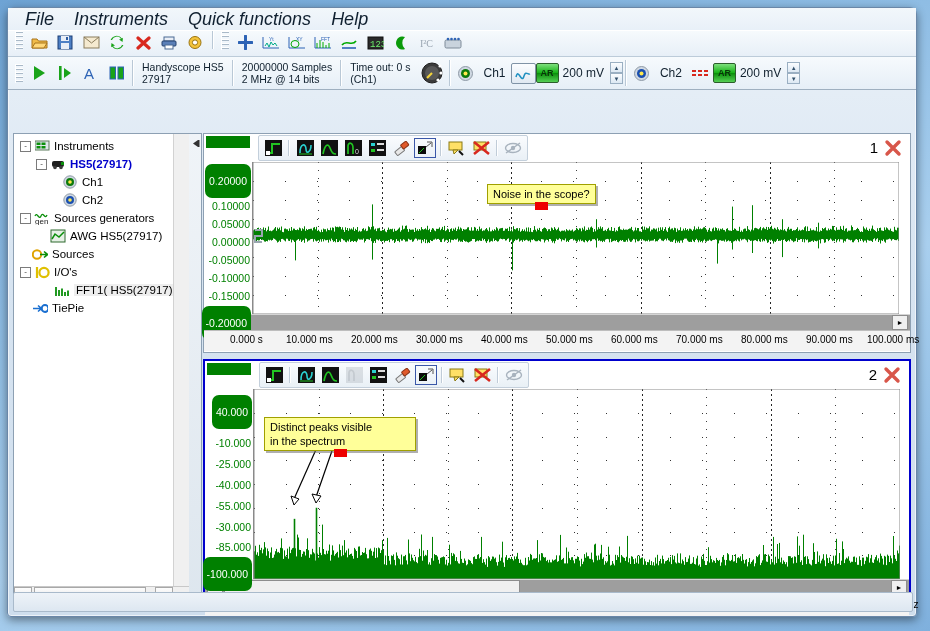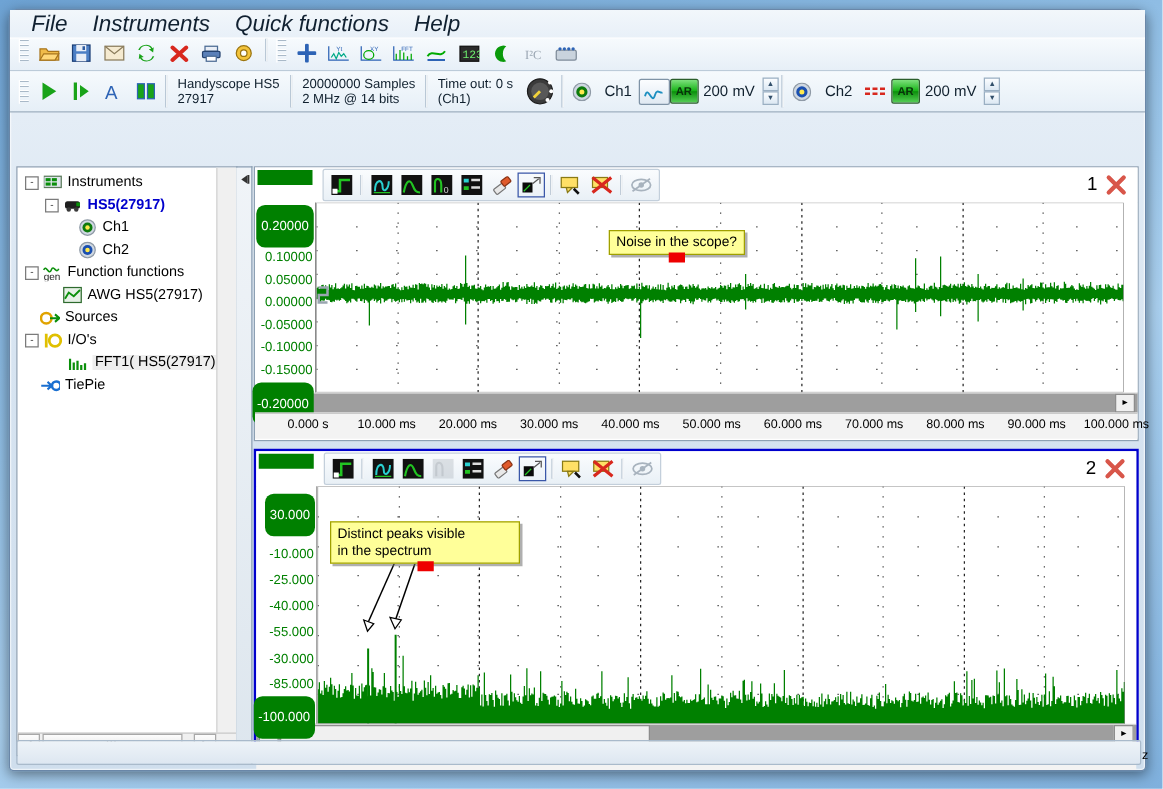--- a/index.html
+++ b/index.html
@@ -399,21 +399,21 @@
         </div>
 
         <div class="tnode" style="padding-left:6px">
           <div class="tbox">-</div>
           <div class="ticon">
             <svg width="17" height="14">
                 <path d="M1 5c2-5 4 5 6 0s4 4 6-1" stroke="#0a8f0a" fill="none" stroke-width="1.3"></path>
                 <text x="1" y="13" font-size="8" fill="#222" font-family="Liberation Sans">gen</text>
               </svg>
           </div>
-          <div class="tlabel">Function functions</div>
+          <div class="tlabel">Sources generators</div>
         </div>
 
         <div class="tnode" style="padding-left:36px">
           <div class="ticon">
             <svg width="16" height="14">
                 <rect x="1" y="1" width="14" height="12" fill="#e6f0e6" stroke="#2e6b2e"></rect>
                 <path d="M2 10l3-5 4 3 5-5" stroke="#0a8f0a" fill="none" stroke-width="1.5"></path>
               </svg>
           </div>
           <div class="tlabel">AWG HS5(27917)</div>
@@ -718,21 +718,21 @@
           <div class="panel-num">2</div>
           <div class="panel-close">
             <svg width="18" height="18">
                 <path d="M3 3l12 12M15 3L3 15" stroke="#d8564a" stroke-width="3.4" stroke-linecap="round"></path>
               </svg>
           </div>
         </div>
 
         <div class="plotwrap">
           <div class="yaxis" style="height:172px">
-            <div class="ylab pill" style="top:6px">30.000</div>
+            <div class="ylab pill" style="top:6px">40.000</div>
             <div class="ylab" style="top:27px">2.322</div>
             <div class="ylab" style="top:48px">-10.000</div>
             <div class="ylab" style="top:69px">-25.000</div>
             <div class="ylab" style="top:90px">-40.000</div>
             <div class="ylab" style="top:111px">-55.000</div>
             <div class="ylab" style="top:132px">-30.000</div>
             <div class="ylab" style="top:152px">-85.000</div>
             <div class="ylab pill" style="top:168px">-100.000</div>
           </div>
 

